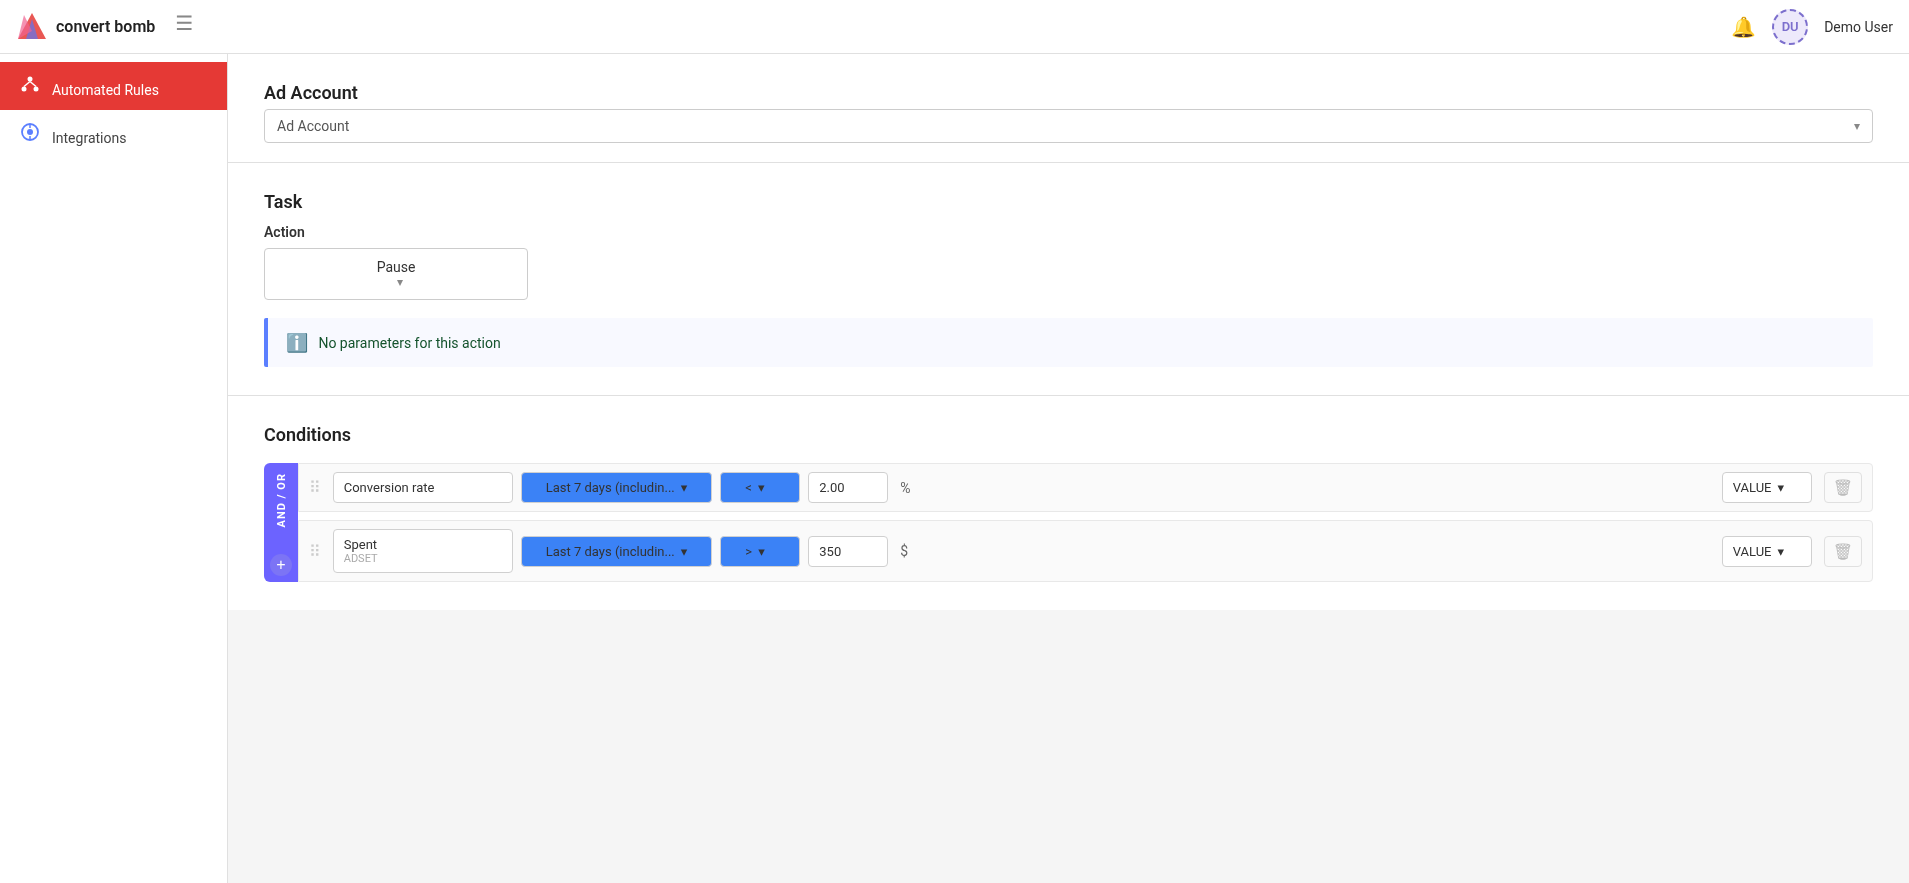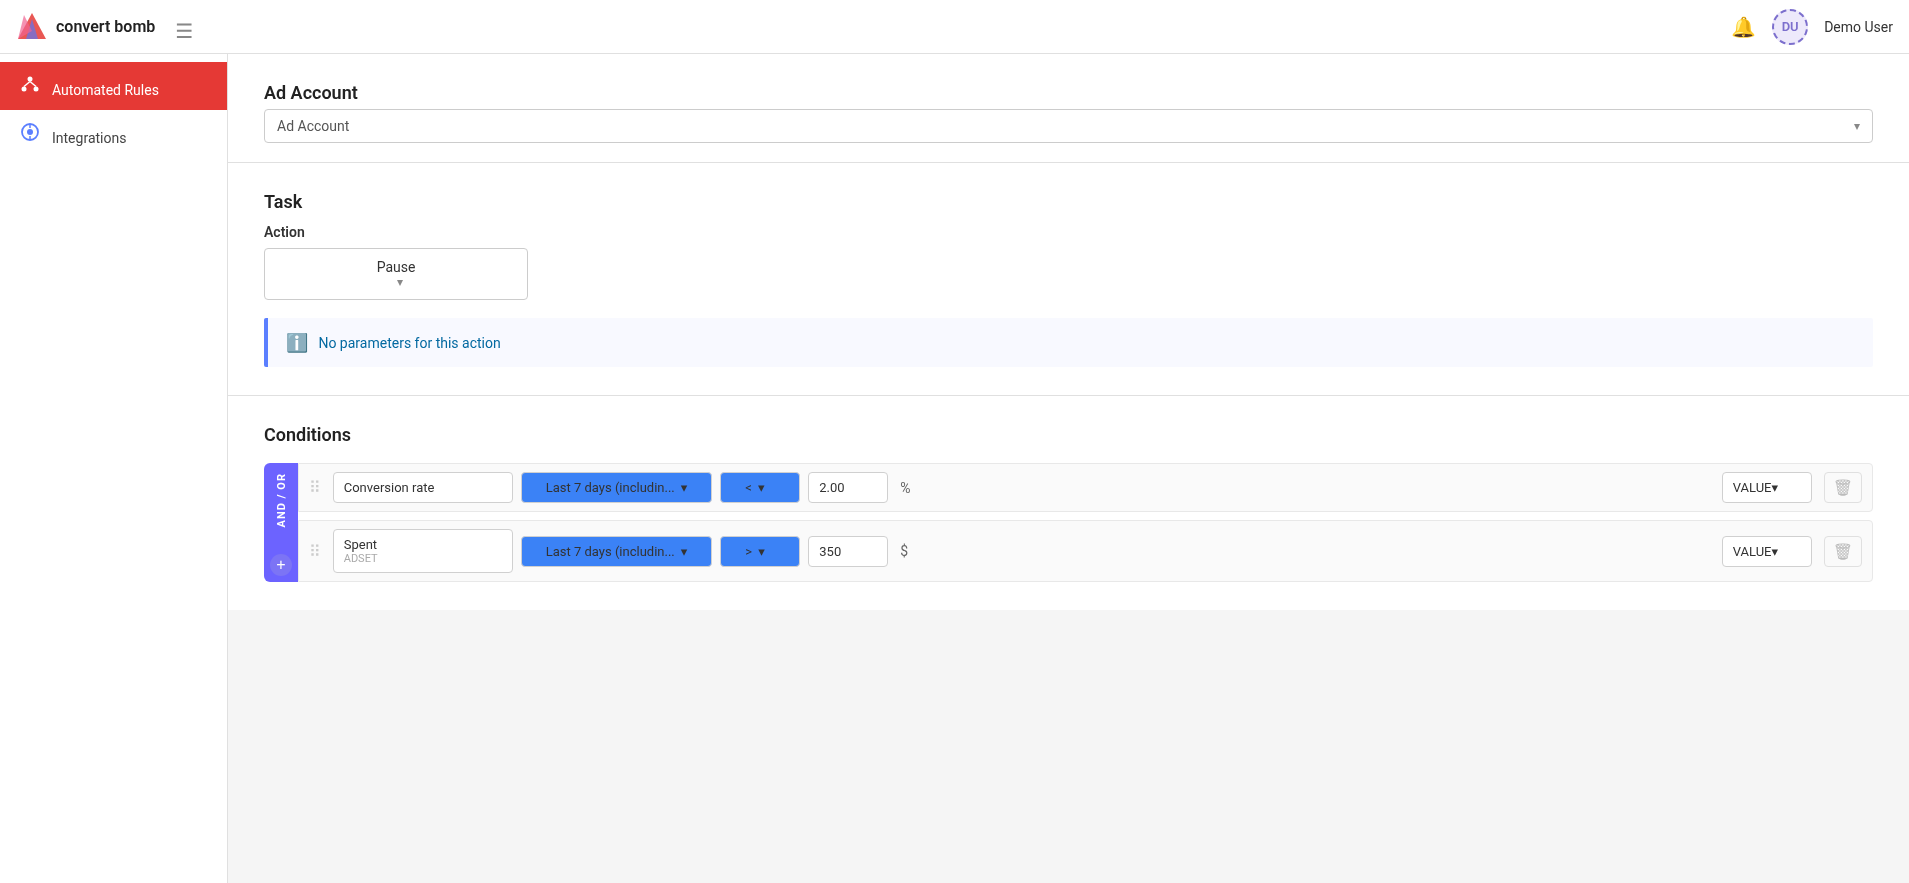--- a/index.html
+++ b/index.html
@@ -4,21 +4,21 @@
   <style>
     * { box-sizing: border-box; margin: 0; padding: 0; }
     body { font-family: -apple-system, BlinkMacSystemFont, 'Segoe UI', Roboto, sans-serif; background: #f5f5f5; display: flex; flex-direction: column; height: 100vh; overflow: hidden; }
 
     
     .header {
       display: flex; align-items: center; justify-content: space-between;
       background: #fff; height: 54px; padding: 0 16px;
       border-bottom: 1px solid #e0e0e0; z-index: 10;
     }
-    .header-left { display: flex; align-items: flex-end; gap: 12px; }
+    .header-left { display: flex; align-items: flex-start; gap: 12px; }
     .logo-area { display: flex; align-items: center; gap: 8px; }
     .logo-icon { width: 32px; height: 32px; }
     .logo-text { font-size: 16px; font-weight: 600; color: #222; }
     .hamburger-icon { color: #888; font-size: 20px; cursor: pointer; margin-left: 8px; }
     .header-right { display: flex; align-items: center; gap: 16px; }
     .bell-icon { color: #888; font-size: 20px; }
     .avatar-circle {
       width: 36px; height: 36px; border-radius: 50%;
       border: 2.5px dashed #7c6fcd; display: flex; align-items: center; justify-content: center;
       background: #ede9fb; color: #7c6fcd; font-size: 13px; font-weight: 600;
@@ -84,21 +84,21 @@
       flex-direction: column;
     }
 
     
     .info-banner {
       display: flex; align-items: center; gap: 10px;
       border-left: 4px solid #5b7fff; background: #f8f9ff;
       padding: 14px 18px; margin-top: 18px; border-radius: 2px;
     }
     .info-icon { color: #4a6ee0; font-size: 18px; }
-    .info-text { font-size: 14px; color: #0369a1; }
+    .info-text { font-size: 14px; color: #14532d; }
 
     
     .conditions-section { background: #fff; padding: 28px 36px; }
     .conditions-title { font-size: 18px; font-weight: 600; color: #222; margin-bottom: 18px; }
 
     
     .conditions-block { display: flex; align-items: stretch; gap: 0; }
     .and-or-sidebar {
       background: #6c63ff; color: #fff; border-radius: 6px 0 0 6px;
       display: flex; flex-direction: column; align-items: center; justify-content: space-between;
@@ -134,21 +134,21 @@
     .cond-select.date-select { min-width: 160px; }
     .cond-select.op-select { min-width: 80px; }
     .cond-value-input {
       border: 1px solid #d0d0d0; border-radius: 4px; padding: 7px 10px;
       font-size: 13px; color: #333; background: #fff; min-width: 80px;
     }
     .cond-unit { font-size: 14px; color: #666; margin: 0 4px; }
     .cond-value-type {
       border: 1px solid #d0d0d0; border-radius: 4px; padding: 7px 10px;
       font-size: 13px; color: #333; background: #fff;
-      display: flex; align-items: center; cursor: pointer;
+      display: flex; align-items: center; gap: 6px; cursor: pointer;
       min-width: 90px; margin-left: auto;
     }
     .delete-btn {
       background: none; border: 1px solid #e0e0e0; border-radius: 4px;
       color: #bbb; font-size: 16px; cursor: pointer; padding: 5px 8px;
       margin-left: 4px;
     }
 
     .spacer { flex: 1; }
   </style>

